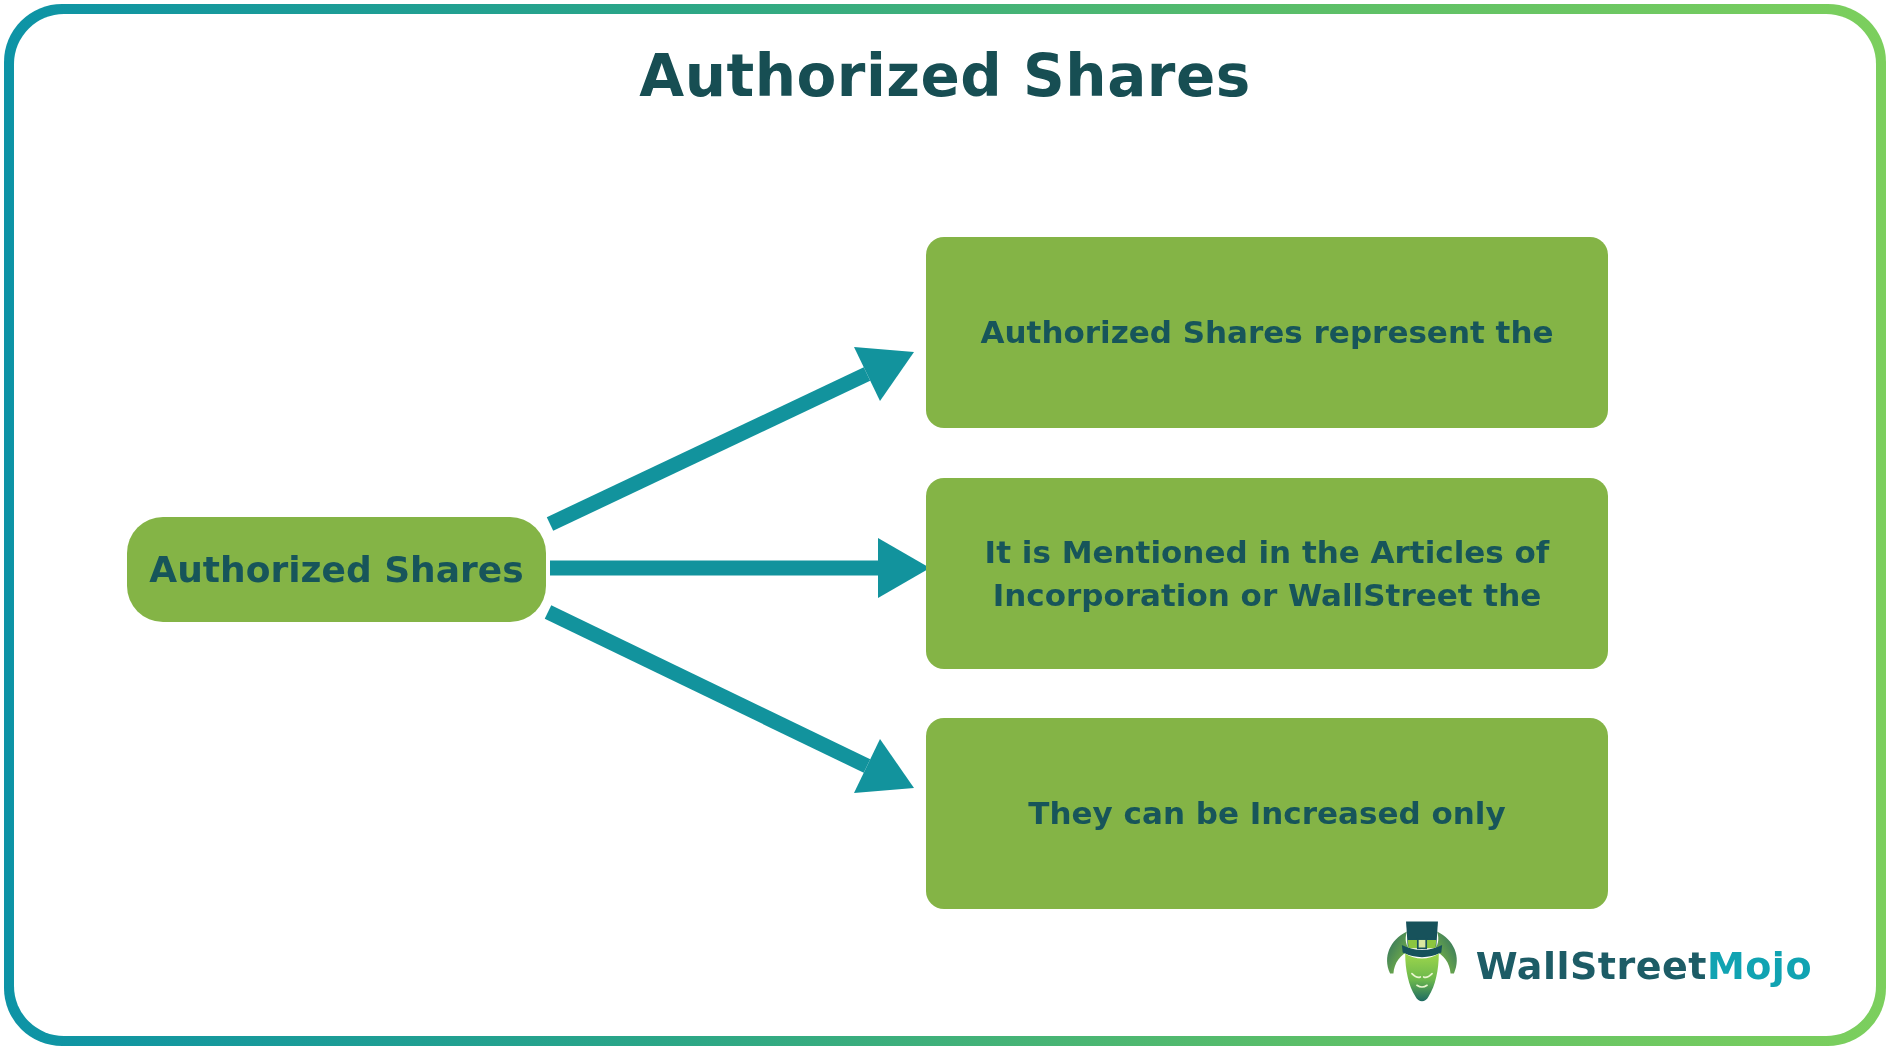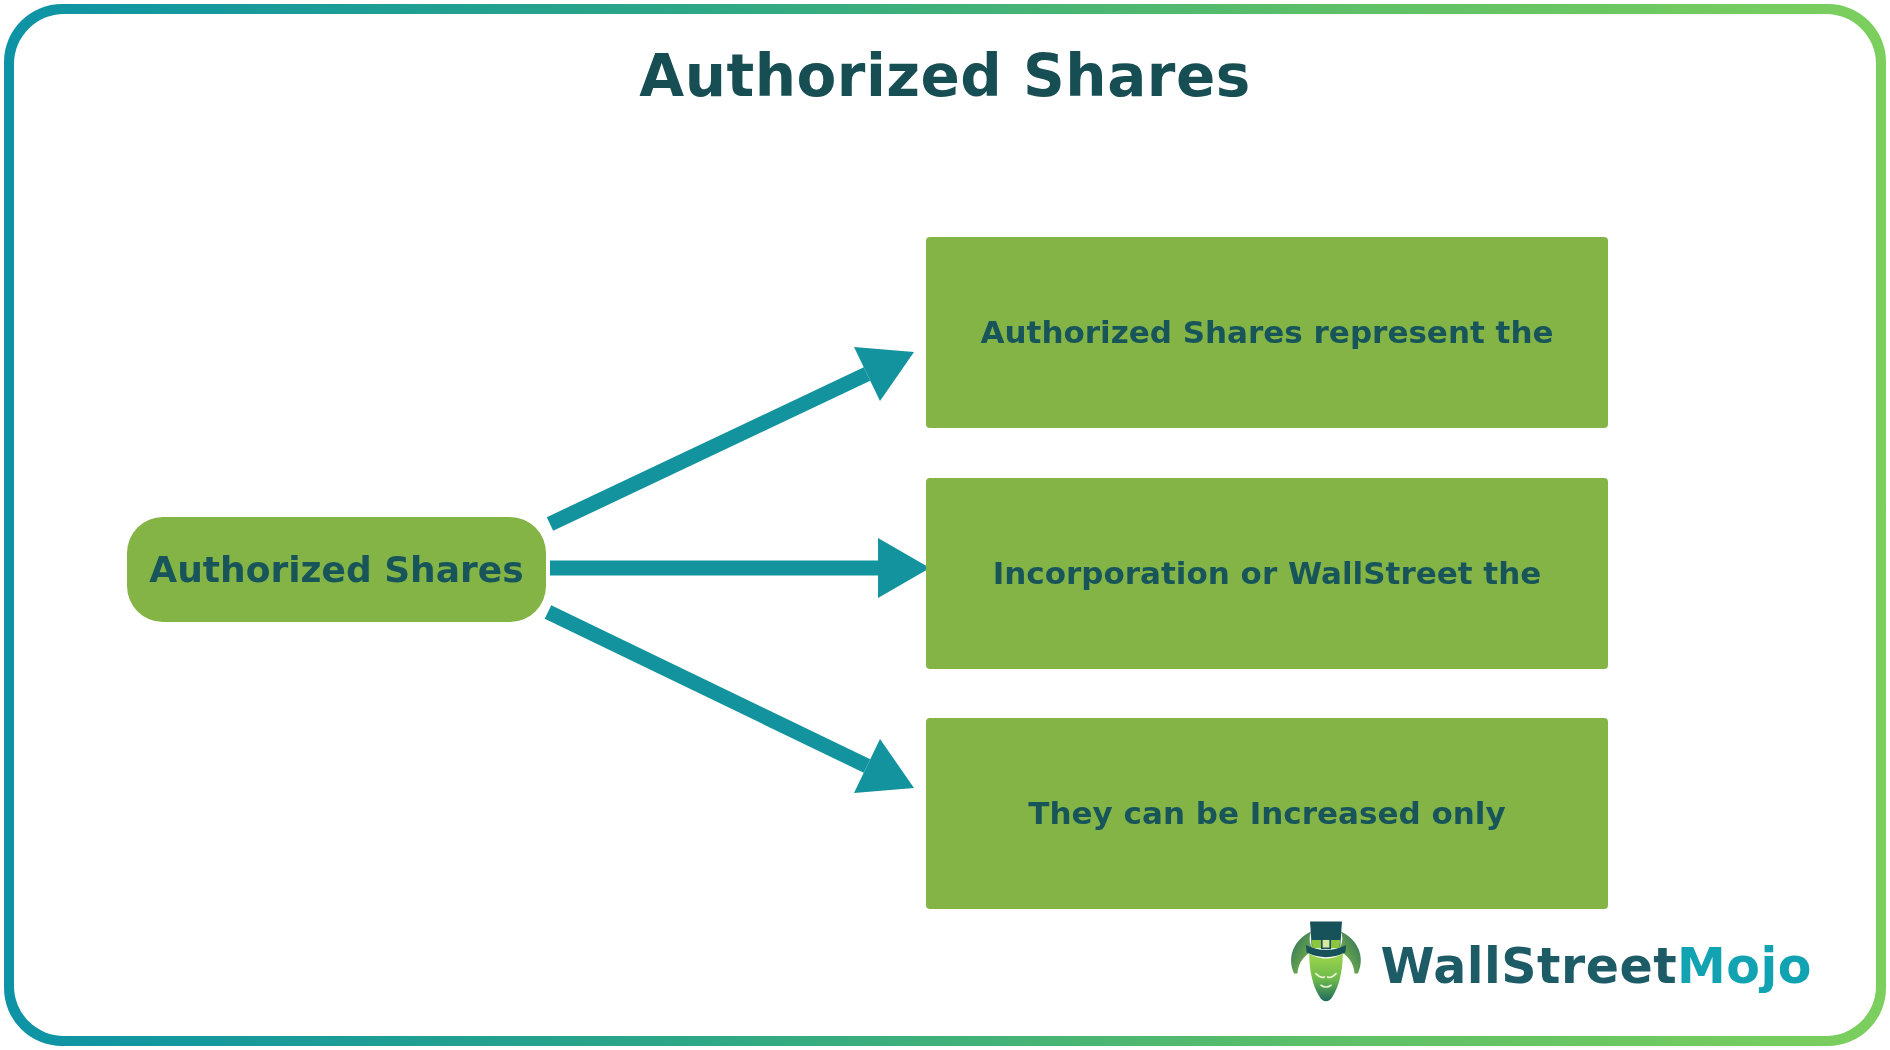--- a/index.html
+++ b/index.html
@@ -56,21 +56,21 @@
     font-weight: bold;
     color: #17555a;
     white-space: nowrap;
   }
   .info-box {
     position: absolute;
     left: 926px;
     width: 682px;
     height: 191px;
     background: #84b446;
-    border-radius: 4px;
+    border-radius: 18px;
     display: flex;
     flex-direction: column;
     justify-content: center;
     text-align: center;
     font-size: 31px;
     font-weight: bold;
     color: #17555a;
     line-height: 1.38;
   }
   .info-box .line { white-space: nowrap; }
@@ -86,21 +86,21 @@
   }
   .logo {
     position: absolute;
     right: 78px;
     bottom: 36px;
     display: flex;
     align-items: center;
     gap: 12px;
   }
   .logo-text {
-    font-size: 49px;
+    font-size: 38px;
     font-weight: bold;
     letter-spacing: 0.5px;
     white-space: nowrap;
   }
   .logo-text .brand-primary { color: #1d5c66; }
   .logo-text .brand-accent  { color: #11a3b2; }
 </style>
 </head>
 <body>
 
@@ -128,20 +128,21 @@
 
   <div class="root-node">
     <span>Authorized Shares</span>
   </div>
 
   <div class="info-box" id="info-box-1">
     <div class="line">Authorized Shares represent the</div>
   </div>
 
   <div class="info-box" id="info-box-2">
+    <div class="line">It is Mentioned in the Articles of</div>
     <div class="line">Incorporation or WallStreet the</div>
   </div>
 
   <div class="info-box" id="info-box-3">
     <div class="line">They can be Increased only</div>
   </div>
 
   <div class="logo">
     <svg width="84" height="96" viewBox="0 0 100 114" xmlns="http://www.w3.org/2000/svg">
       <defs>

